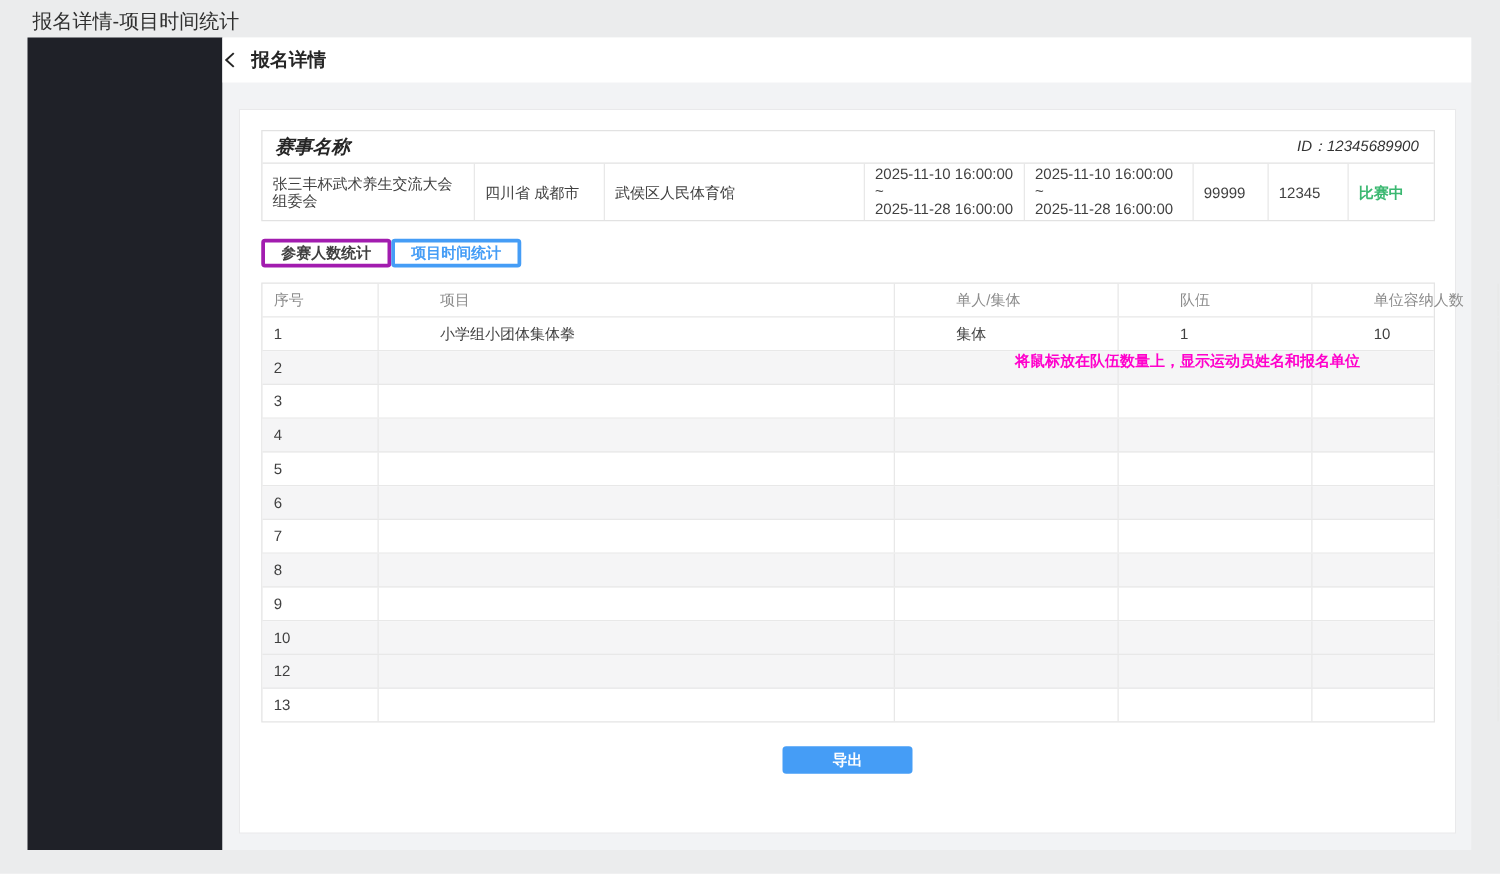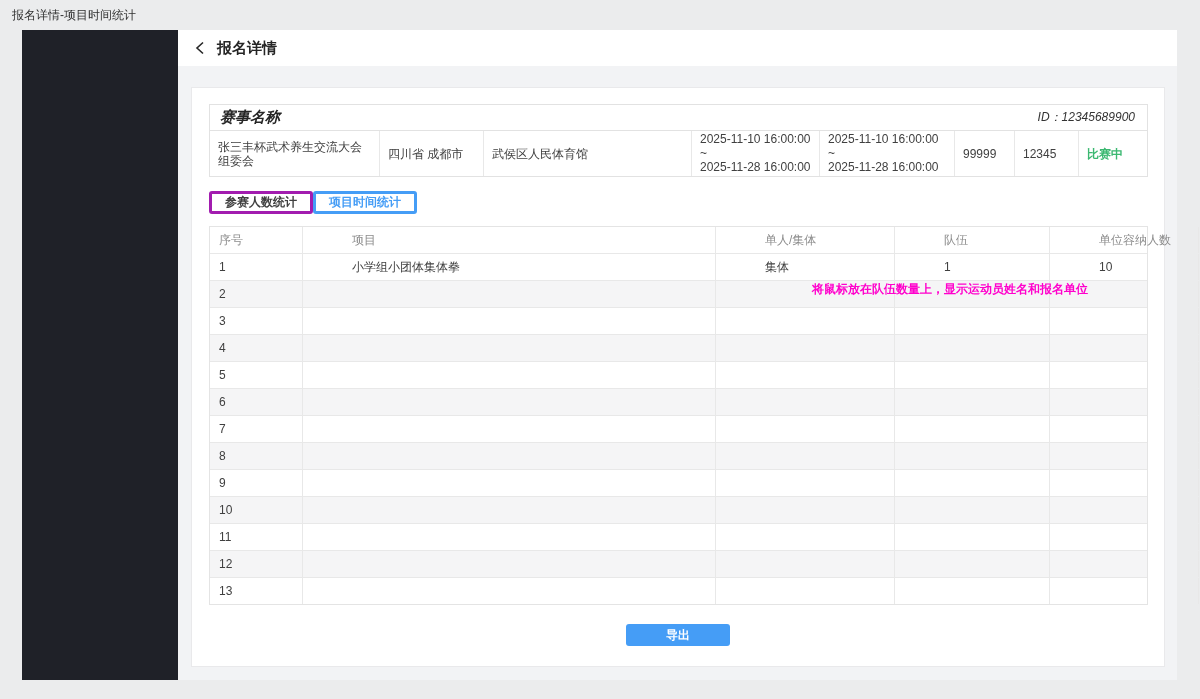--- a/index.html
+++ b/index.html
@@ -4,36 +4,36 @@
 <style>
   * { margin:0; padding:0; box-sizing:border-box; }
   html,body { width:1200px; height:699px; overflow:hidden; }
   body {
     background:#ebeced;
     font-family:"Liberation Sans","DejaVu Sans",sans-serif;
     color:#404040;
     position:relative;
   }
   .window-title {
-    position:absolute; left:12px; top:7px;
-    font-size:12px; color:#303030;
+    position:absolute; left:26px; top:7px;
+    font-size:16px; color:#303030;
   }
   .sidebar {
     position:absolute; left:22px; top:30px;
     width:156px; height:650px;
     background:#1f2128;
   }
   .content {
     position:absolute; left:178px; top:30px;
     width:999px; height:650px;
     background:#f2f3f5;
   }
   .topbar {
     position:absolute; left:0; top:0; width:100%; height:36px;
-    background:#fff; display:flex; align-items:center; padding-left:16px;
+    background:#fff; display:flex; align-items:center; padding-left:0;
   }
   .back-btn { display:flex; align-items:center; cursor:pointer; }
   .topbar-title { font-size:15px; font-weight:bold; color:#262626; margin-left:10px; }
   .card {
     position:absolute; left:13px; top:57px;
     width:974px; height:580px;
     background:#fff; border:1px solid #e9e9eb;
   }
   .card-inner { position:relative; padding:16px 17px 0 17px; }
 
@@ -226,28 +226,20 @@
               <div class="cell"></div>
             </div>
             <div class="proj-row stripe">
               <div class="cell">10</div>
               <div class="cell"></div>
               <div class="cell"></div>
               <div class="cell"></div>
               <div class="cell"></div>
               <div class="cell"></div>
             </div>
-            <div class="proj-row">
-              <div class="cell">11</div>
-              <div class="cell"></div>
-              <div class="cell"></div>
-              <div class="cell"></div>
-              <div class="cell"></div>
-              <div class="cell"></div>
-            </div>
             <div class="proj-row stripe">
               <div class="cell">12</div>
               <div class="cell"></div>
               <div class="cell"></div>
               <div class="cell"></div>
               <div class="cell"></div>
               <div class="cell"></div>
             </div>
             <div class="proj-row">
               <div class="cell">13</div>

